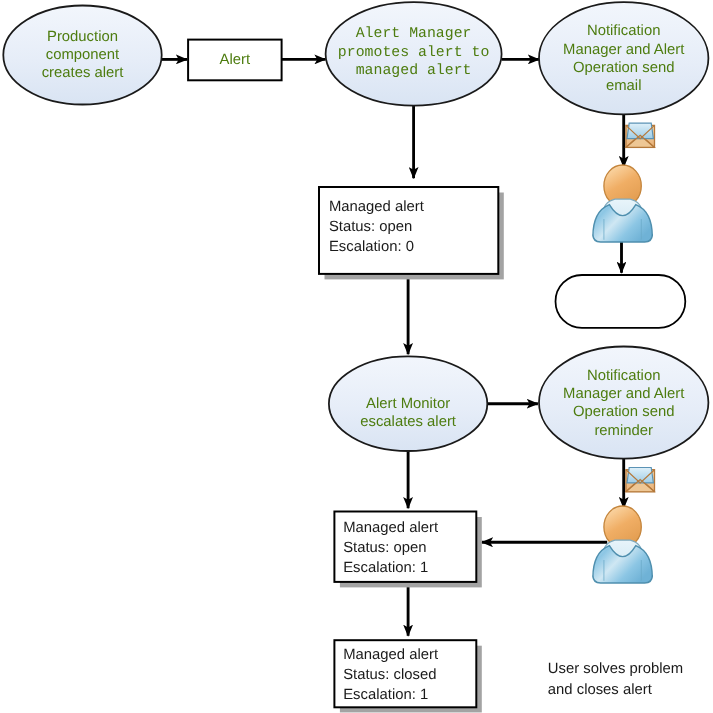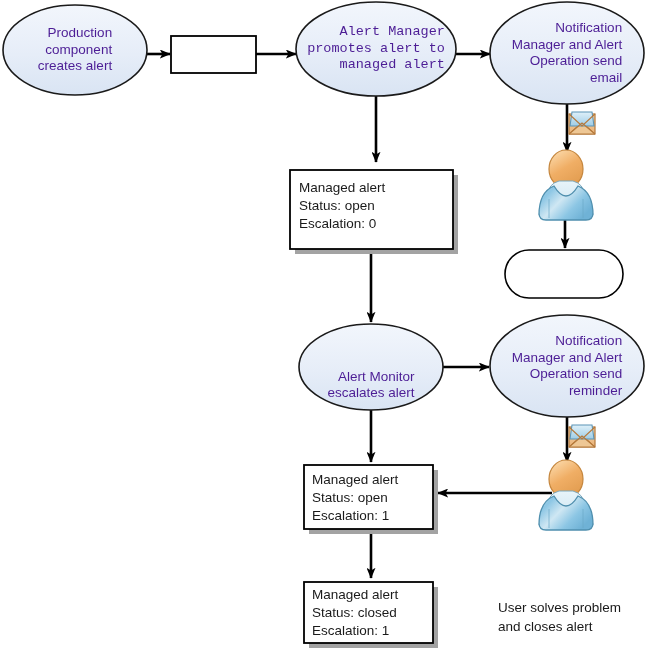--- a/index.html
+++ b/index.html
@@ -20,25 +20,25 @@
     left: 0;
     top: 0;
     width: 648px;
     height: 648px;
   }
   .node-label {
     position: absolute;
     display: flex;
     align-items: center;
     justify-content: center;
-    text-align: right;
+    text-align: center;
     font-family: "Liberation Sans", sans-serif;
     font-size: 13.5px;
     line-height: 16.5px;
-    color: #4c1d95;
+    color: #4d7c0f;
     white-space: pre-line;
     pointer-events: none;
   }
   .box-label {
     position: absolute;
     text-align: left;
     font-family: "Liberation Sans", sans-serif;
     font-size: 13.5px;
     line-height: 18px;
     color: #1a1a1a;
@@ -177,36 +177,37 @@
       <path d="M539,525 Q539,502 554,496 Q560,506 566,506 Q572,506 578,496 Q593,502 593,525 L593,523
                Q593,530 586,530 L546,530 Q539,530 539,523 Z" fill="url(#bodyGrad)" stroke="#4f8fae" stroke-width="1.3"></path>
       <path d="M549,509 L549,528 M583,509 L583,528" stroke="#6aa9c8" stroke-width="1" fill="none" opacity="0.7"></path>
     </g>
   </svg>
 
   <div class="node-label" style="left:8px; top:5px; width:134px; height:90px;">Production
 component
 creates alert</div>
 
+  <div class="node-label" style="left:171px; top:36px; width:85px; height:37px;">Alert</div>
 
   <div class="node-label" style="left:300px; top:4px; width:152px; height:90px;font-family:Liberation Mono, monospace;">Alert Manager
 promotes alert to
 managed alert</div>
 
   <div class="node-label" style="left:496px; top:6px; width:142px; height:94px;">Notification
 Manager and Alert
 Operation send
 email</div>
 
   <div class="box-label" style="left:299px; top:179px; width:150px;">Managed alert
 Status: open
 Escalation: 0</div>
 
 
-  <div class="node-label" style="left:303px; top:363px; width:136px; height:44px;">Alert Monitor
+  <div class="node-label" style="left:303px; top:353px; width:136px; height:44px;">Alert Monitor
 escalates alert</div>
 
   <div class="node-label" style="left:496px; top:319px; width:142px; height:94px;">Notification
 Manager and Alert
 Operation send
 reminder</div>
 
   <div class="box-label" style="left:312px; top:471px; width:122px;">Managed alert
 Status: open
 Escalation: 1</div>

